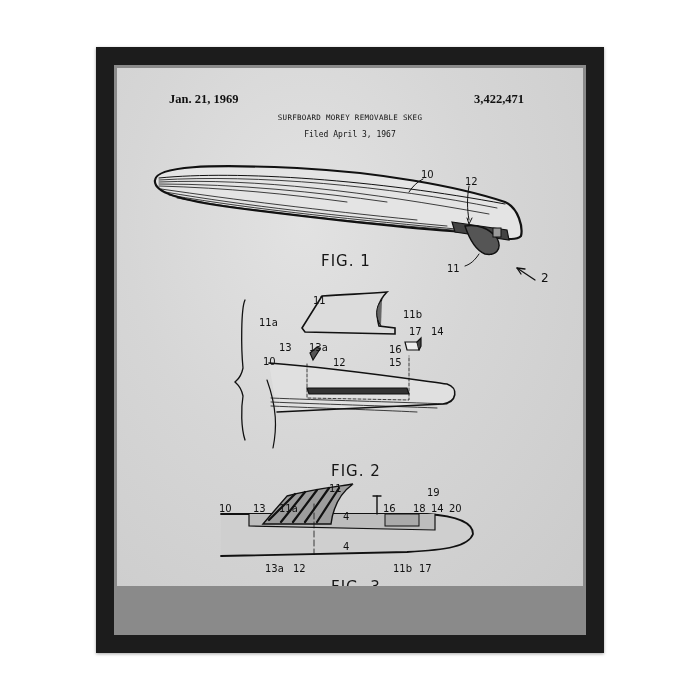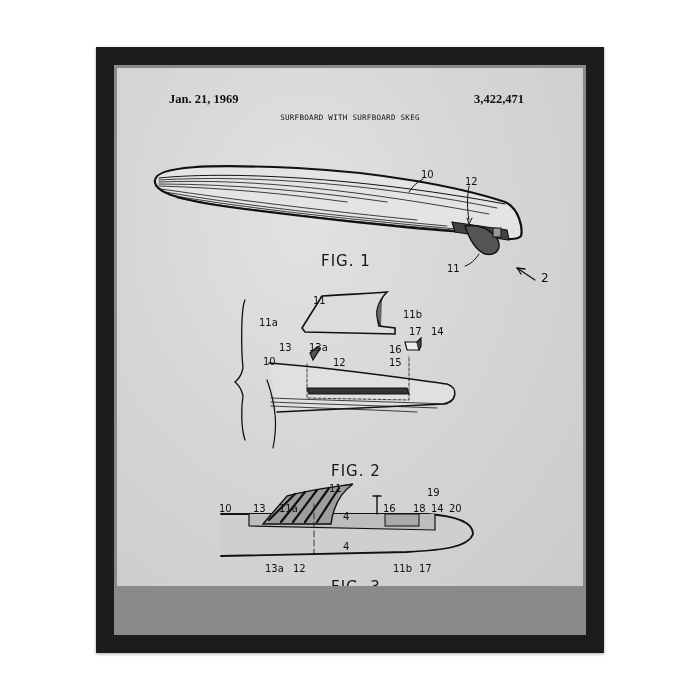--- a/index.html
+++ b/index.html
@@ -30,21 +30,22 @@
 </style>
 </head>
 <body>
 
 <div class="frame"></div>
 <div class="bevel"></div>
 <div class="paper">
 
   <div class="hdr hdr-date">Jan. 21, 1969</div>
   <div class="hdr hdr-number">3,422,471</div>
-  <div class="hdr hdr-title">SURFBOARD WITH SURFBOARD SKEG</div>
+  <div class="hdr hdr-title">SURFBOARD MOREY REMOVABLE SKEG</div>
+  <div class="hdr hdr-filed">Filed April 3, 1967</div>
 
   <svg class="drawing" width="466" height="564" viewBox="0 0 466 564">
     <g stroke="#111" fill="none" stroke-linecap="round">
 
       <g>
         <path d="M 38 112 C 40 98, 90 96, 180 100 C 260 104, 340 118, 388 134 C 402 140, 406 160, 404 168 C 400 172, 390 172, 380 168 L 365 165 C 300 162, 200 150, 120 140 C 60 132, 36 124, 38 112 Z" stroke-width="2.2" fill="#e4e4e4"></path>
         <path d="M 42 110 C 120 102, 260 112, 388 136" stroke-width="1"></path>
         <path d="M 42 112 C 140 106, 270 118, 380 140" stroke-width="0.8"></path>
         <path d="M 42 114 C 140 110, 250 124, 372 146" stroke-width="0.8"></path>
         <path d="M 42 116 C 120 116, 200 124, 270 134" stroke-width="0.8"></path>

